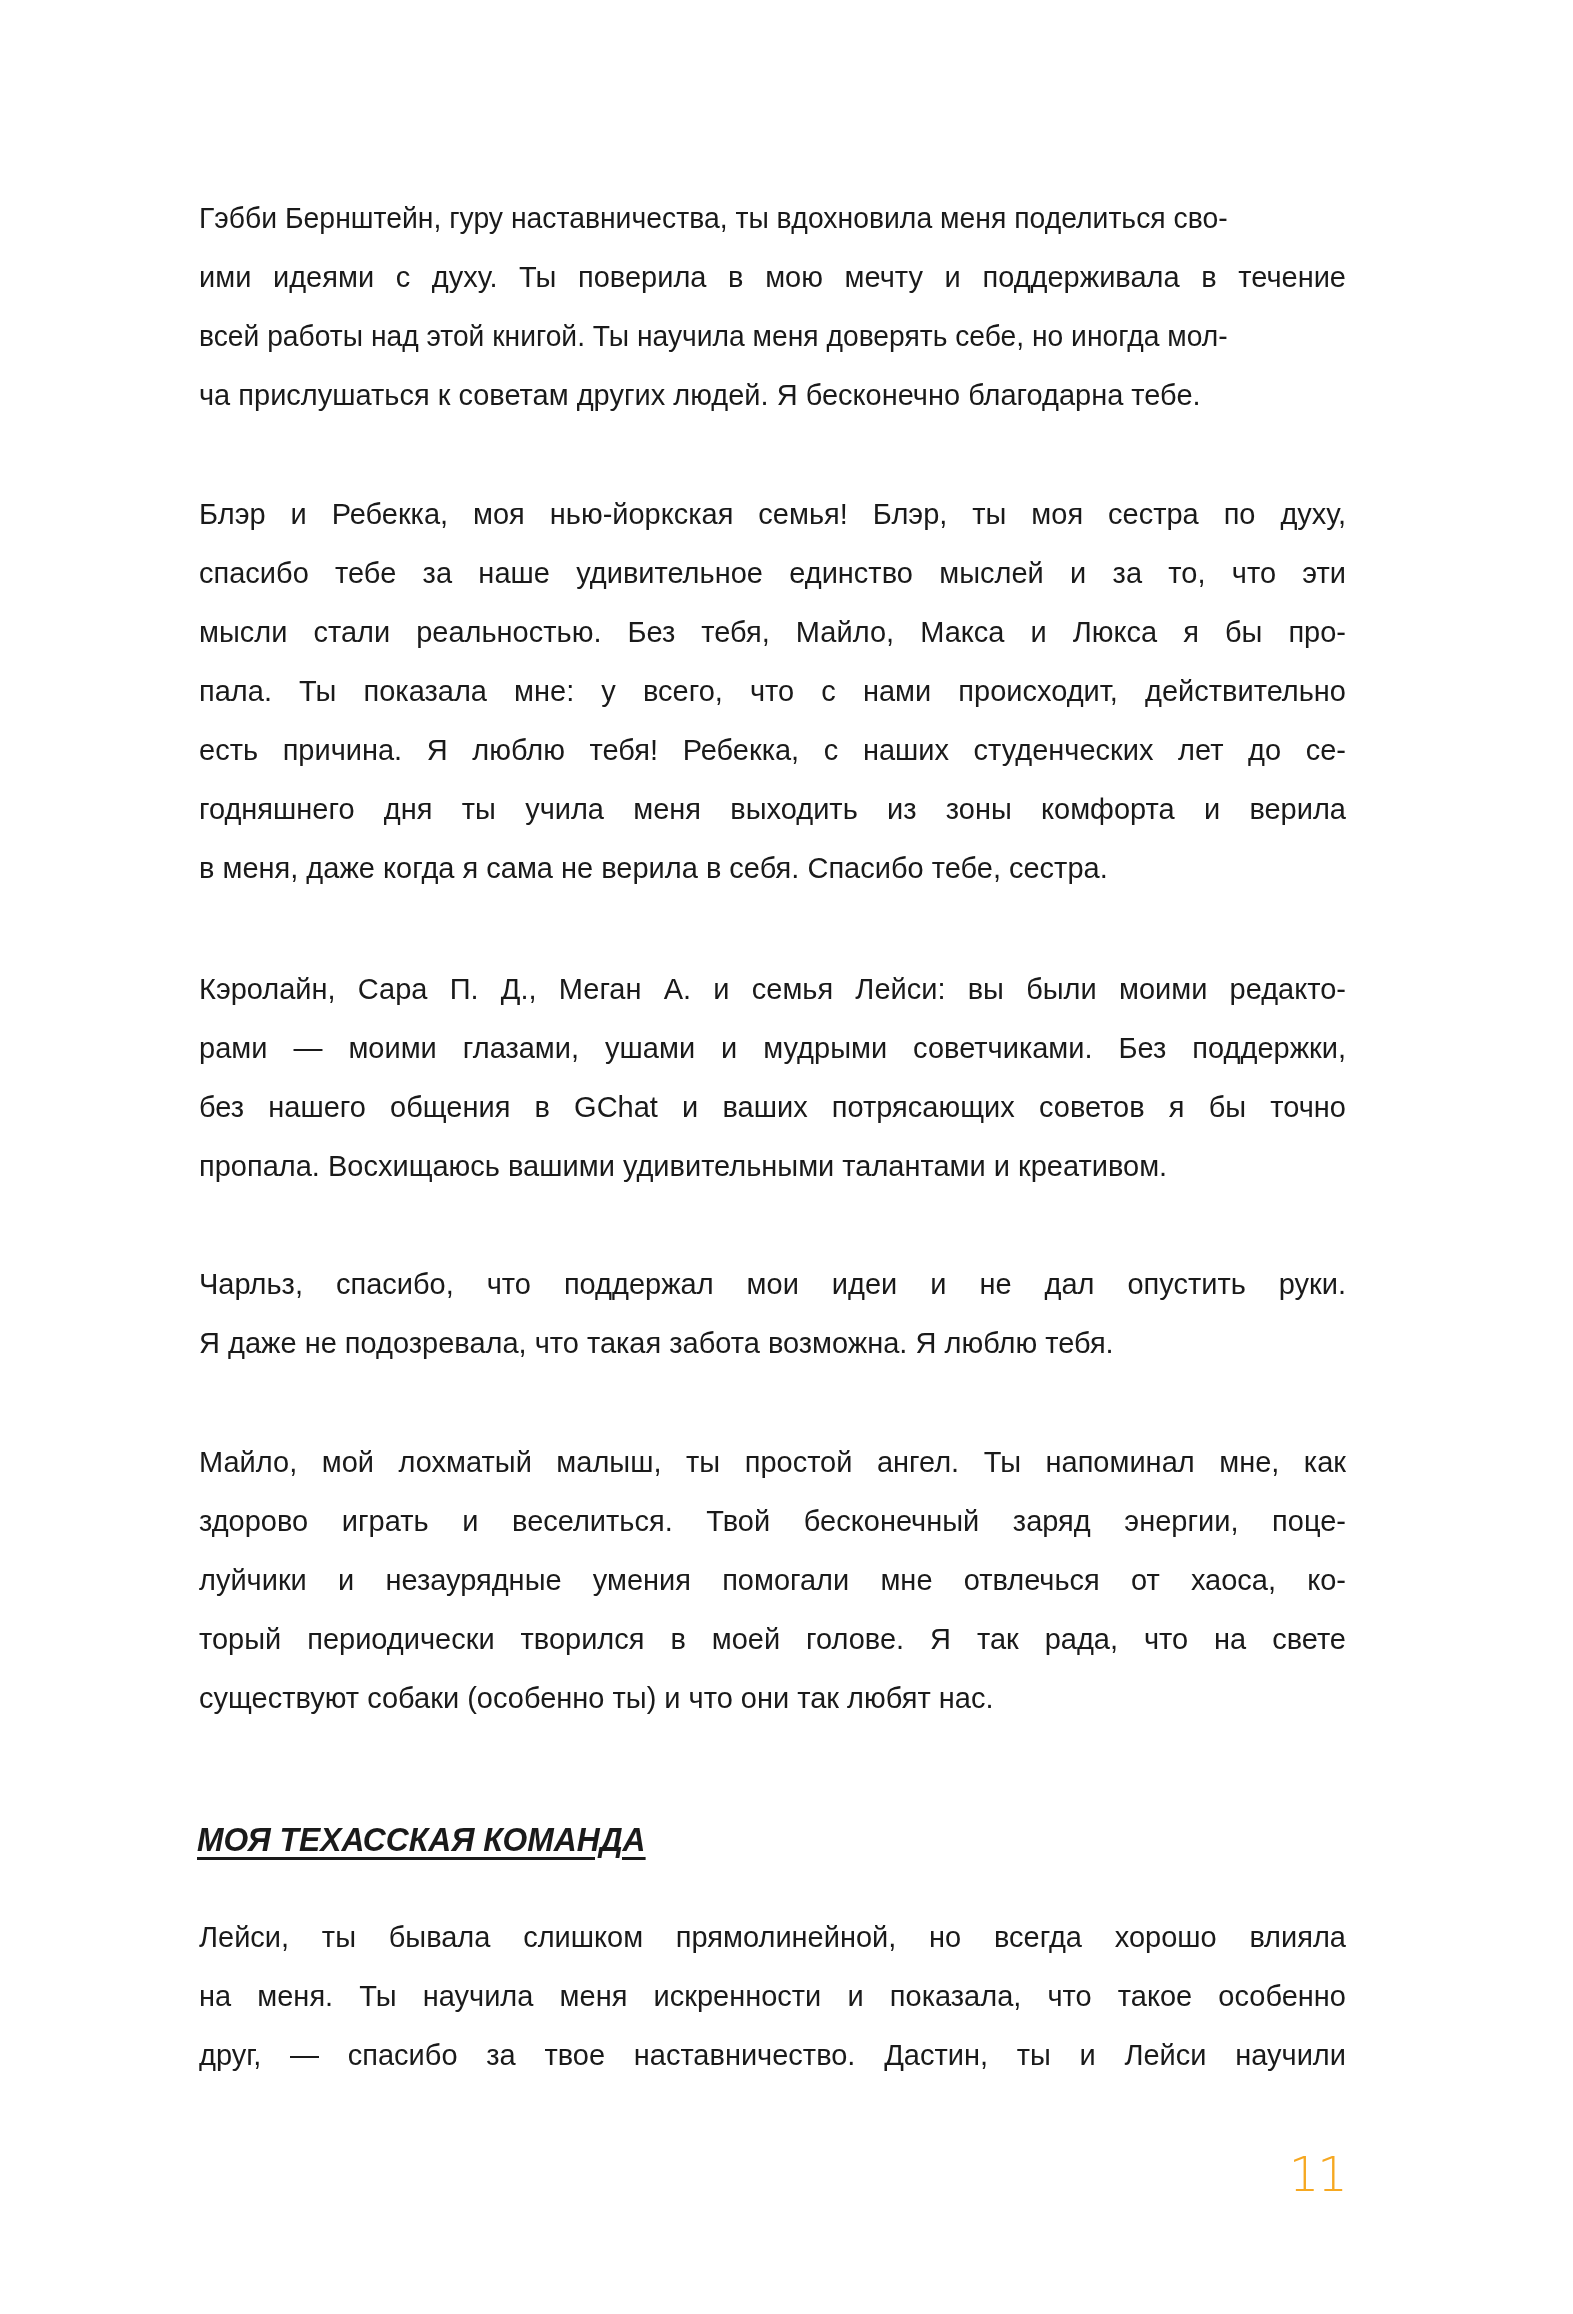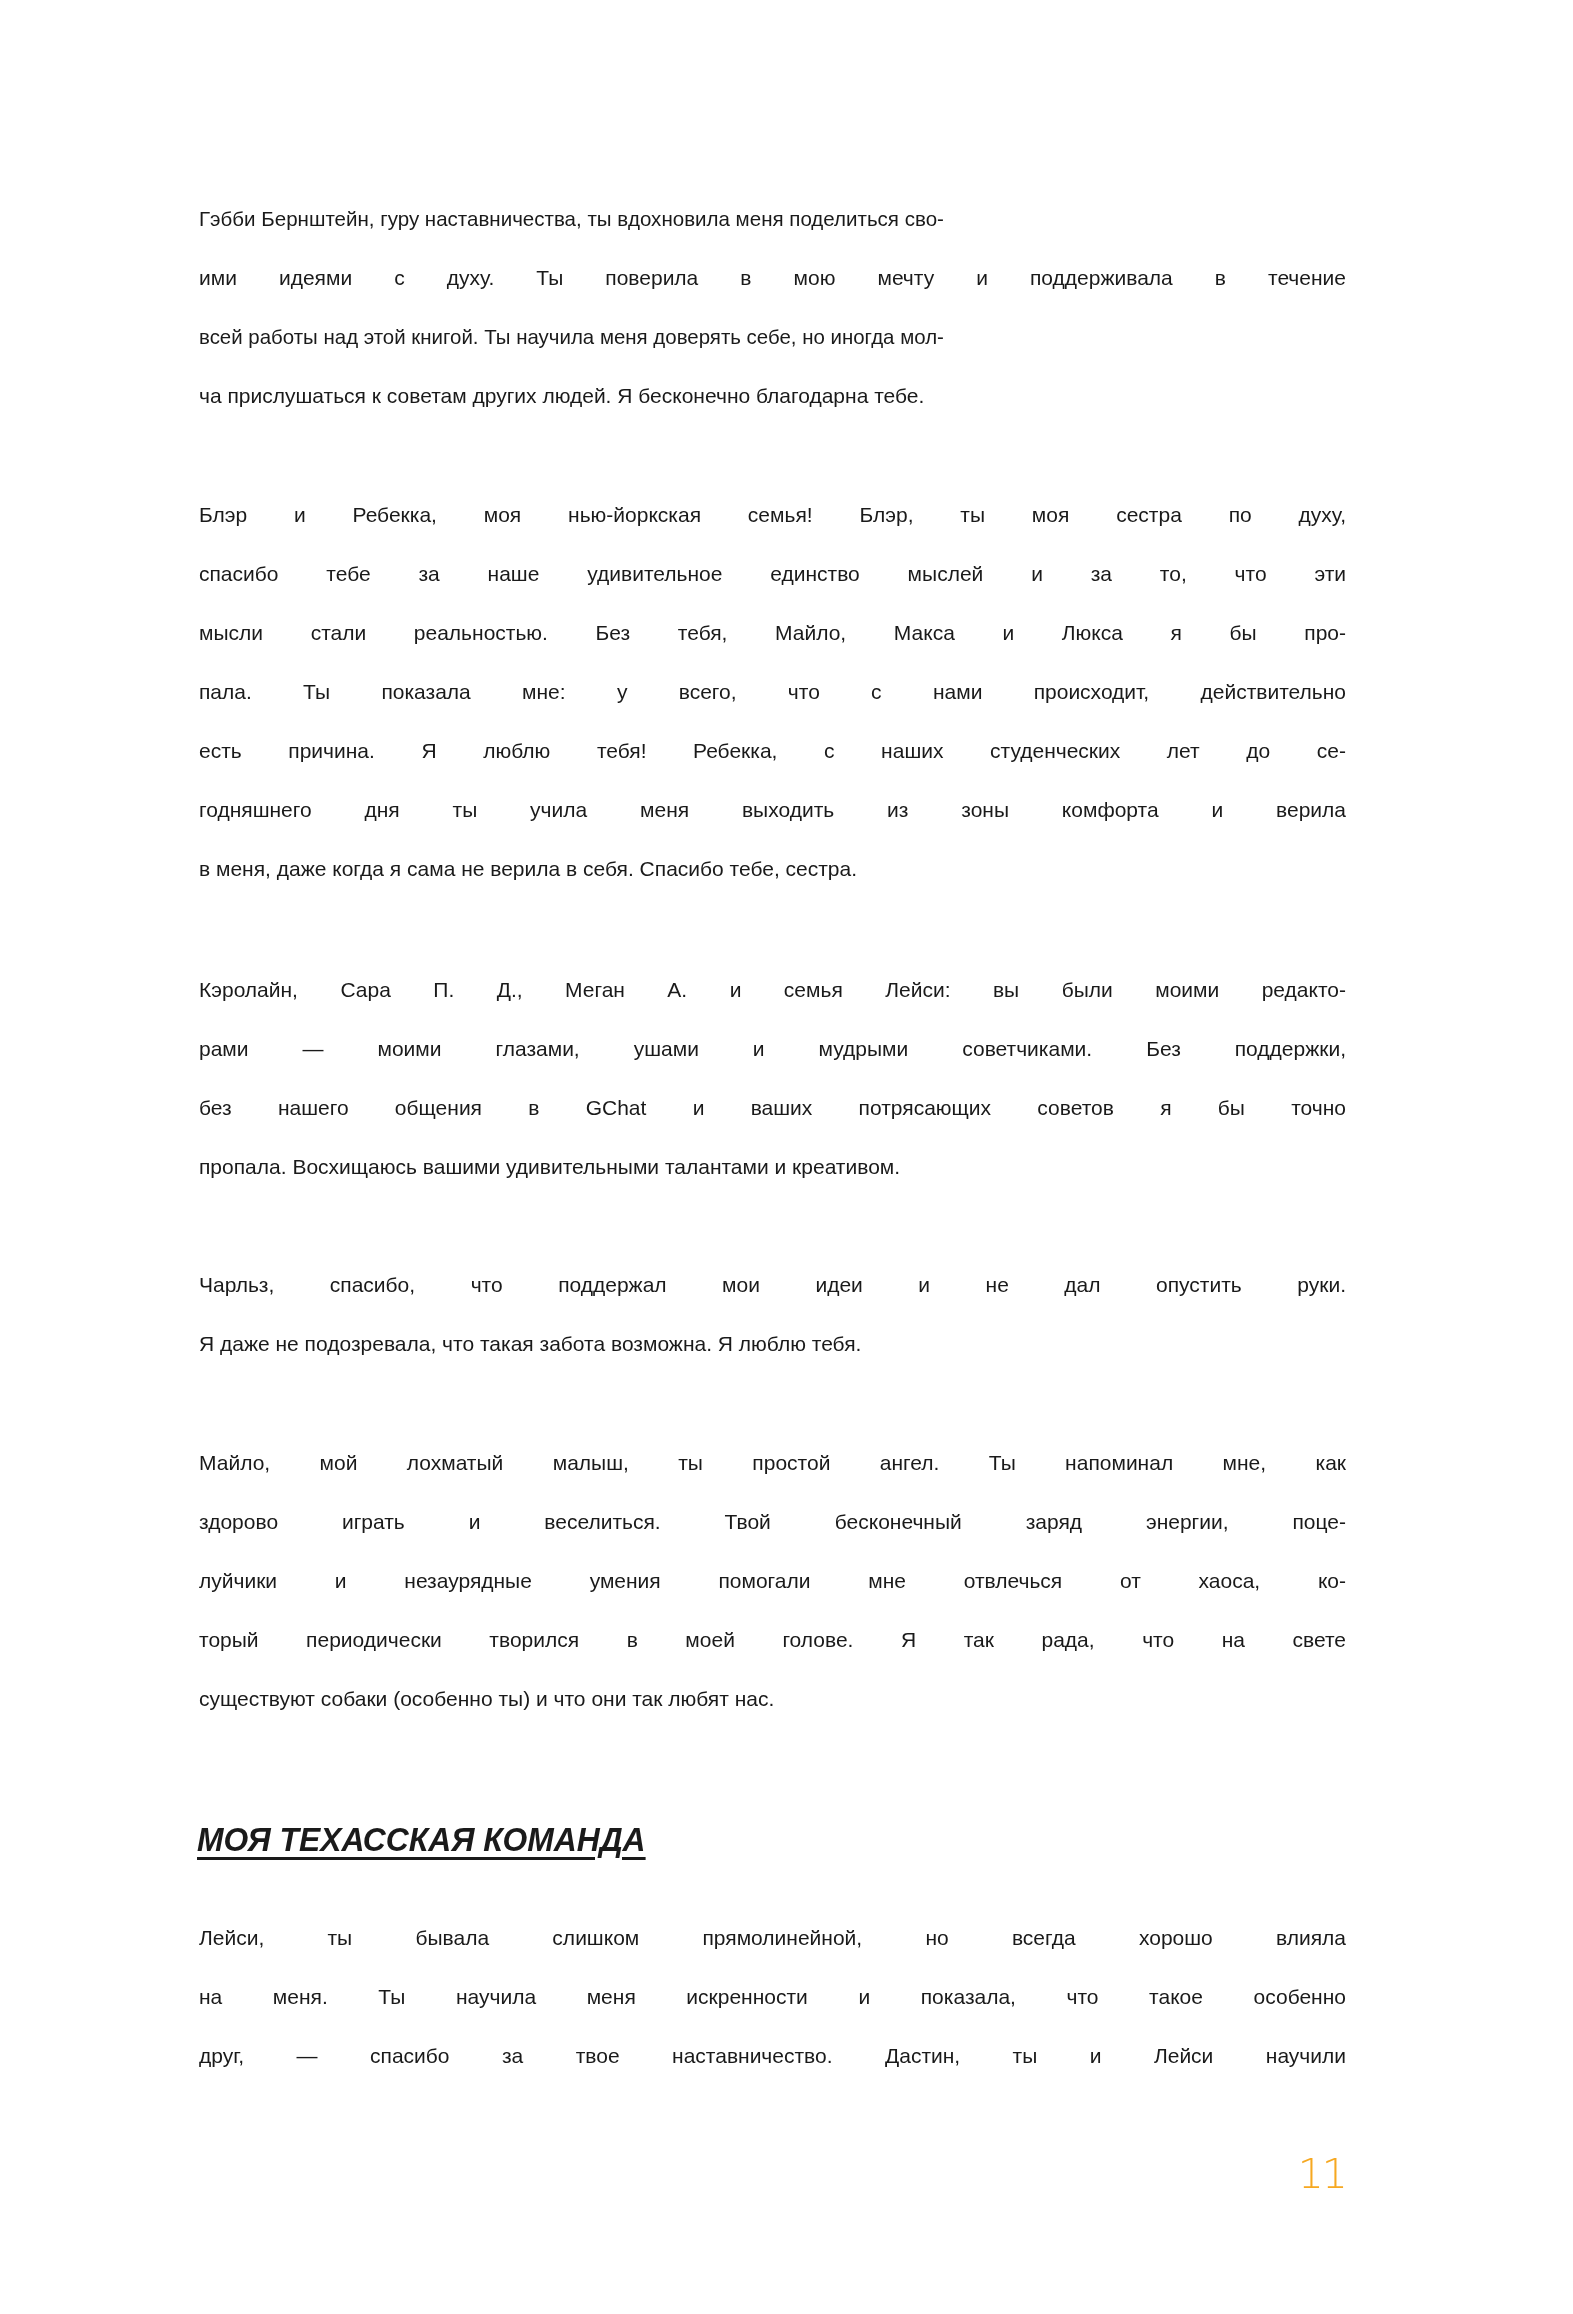--- a/index.html
+++ b/index.html
@@ -1,40 +1,40 @@
 <!DOCTYPE html>
 <html style="font-size:15px"><head>
 <meta charset="utf-8">
 <style>
   html, body { margin: 0; padding: 0; background: #ffffff; }
   body { width: 1573px; height: 2314px; position: relative; overflow: hidden; }
   .page { position: absolute; left: 0; top: 0; width: 1573px; height: 2314px; background: #ffffff; }
   .para {
     position: absolute; left: 199px; width: 1147px;
     font-family: "Liberation Sans", sans-serif;
-    font-size: 21px; line-height: 59px; color: #1a1a1a;
+    font-size: 29px; line-height: 59px; color: #1a1a1a;
   }
   .line {
     display: block; white-space: nowrap; overflow: visible;
     text-align: justify; text-align-last: justify;
     transform-origin: left center;
   }
   .line.last { text-align: center; text-align-last: left; }
   .heading {
     position: absolute; left: 197px; top: 1815px;
     font-family: "Liberation Sans", sans-serif;
     font-weight: bold; font-style: italic;
     font-size: 34px; line-height: 48px; color: #1a1a1a;
     text-decoration: underline; text-decoration-thickness: 2.9px; text-underline-offset: 5.7px;
     white-space: nowrap; transform-origin: left center;
   }
   .page-number {
     position: absolute; right: 227px; top: 2148px;
     font-family: "DejaVu Sans", sans-serif; font-weight: 300;
-    font-size: 41px; line-height: 53px; color: #f6a821;
+    font-size: 48px; line-height: 53px; color: #f6a821;
     letter-spacing: -1.9px;
   }
 </style>
 </head>
 <body>
 
 <div class="page">
 
   <div class="para" style="top:189px;">
     <span style="display: block; width: 1147px;"><span class="line" style="display: inline-block; width: auto; text-align: left; transform: scaleX(0.977458);">Гэбби Бернштейн, гуру наставничества, ты вдохновила меня поделиться сво-</span></span>

